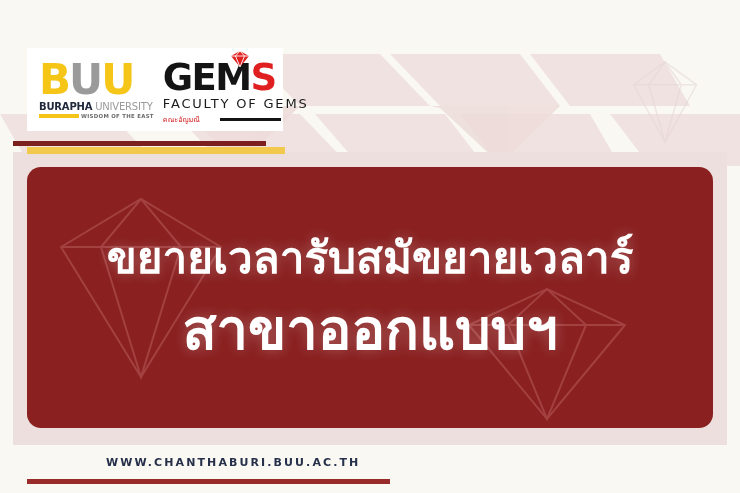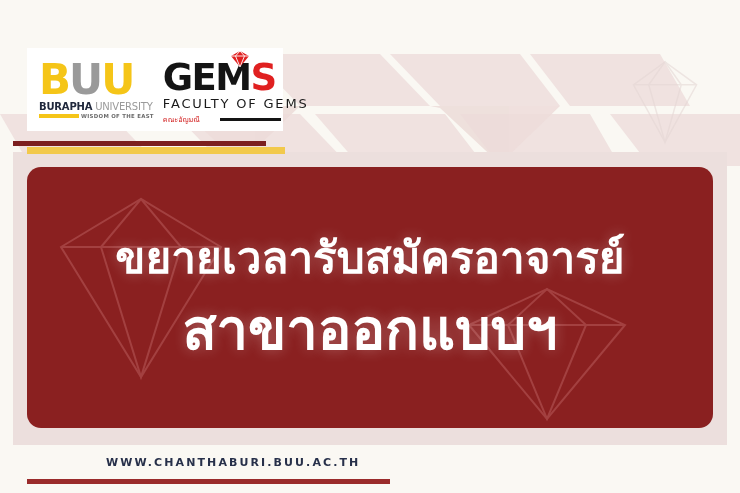--- a/index.html
+++ b/index.html
@@ -307,21 +307,21 @@
     <svg class="card-diamond right" viewBox="0 0 168 142">
       <g fill="none" stroke="#a34040" stroke-width="2">
         <path d="M6 42 L84 6 L162 42 L84 136 Z"></path>
         <path d="M6 42 L162 42"></path>
         <path d="M45 42 L84 6 L123 42"></path>
         <path d="M45 42 L84 136 L123 42"></path>
       </g>
     </svg>
 
     <div class="headline">
-      <span class="l1">ขยายเวลารับสมัครอาจารย์</span>
+      <span class="l1">ขยายเวลารับสมัขยายเวลาร์</span>
       <span class="l2">สาขาออกแบบฯ</span>
     </div>
   </div>
 
   <div class="footer-url">WWW.CHANTHABURI.BUU.AC.TH</div>
   <div class="footer-rule"></div>
 
 </div>
 
 </body></html>

